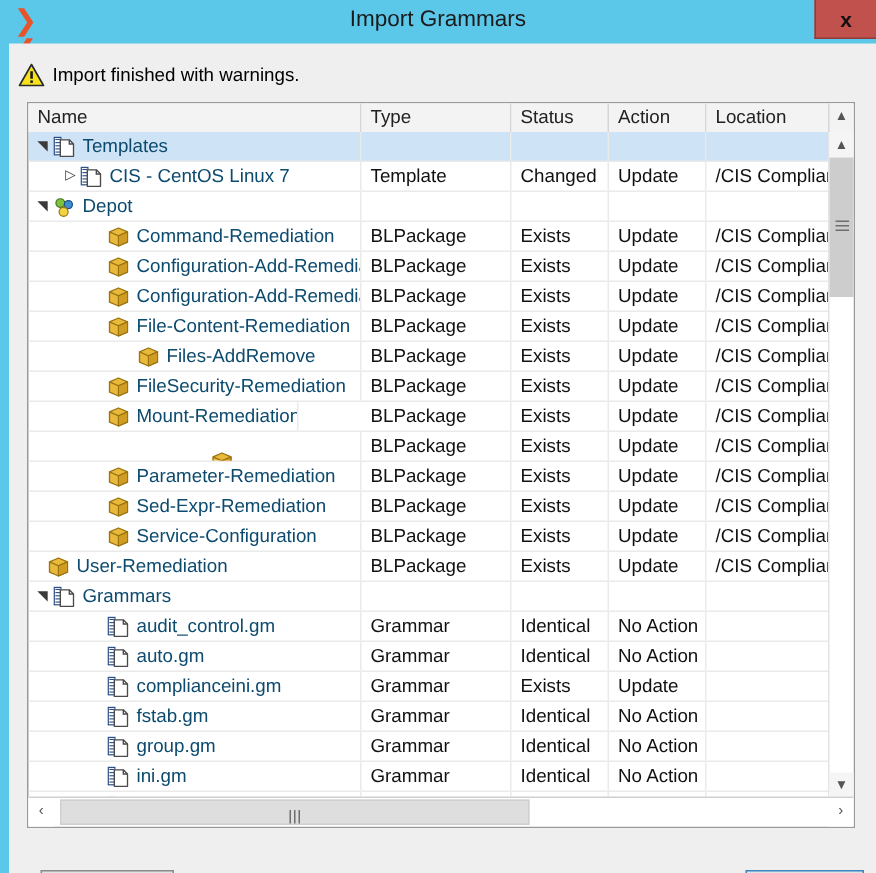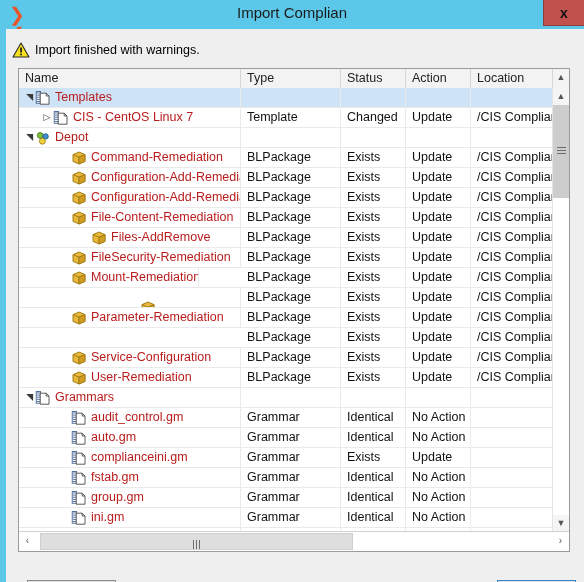--- a/index.html
+++ b/index.html
@@ -190,21 +190,21 @@
     flex: 0 0 12px;
     font-family: "DejaVu Sans", sans-serif;
   }
   .ico {
     flex: 0 0 16px;
     width: 16px;
     height: 16px;
     margin-right: 4px;
     display: block;
   }
-  .nm { font-size: 12.5px; color: #b91c1c; }
+  .nm { font-size: 12.5px; color: #0c4a6e; }
 
   
   .vscroll {
     position: absolute;
     right: 0;
     top: 19px;
     width: 17px;
     height: 444px;
     background: #fff;
     border-left: 1px solid #e4e4e4;
@@ -311,21 +311,21 @@
     background: #e1e1e1;
   }
 </style>
 </head>
 <body>
 
 <div class="window">
 
   <div class="titlebar">
     <div class="app-logo">❯❮</div>
-    <div class="title-text">Import Complian</div>
+    <div class="title-text">Import Grammars</div>
     <div class="close-button">x</div>
   </div>
 
   <div class="panel">
 
     <div class="warning-row">
       <svg class="warn-icon" viewBox="0 0 18 16">
         <polygon points="9,1 17,15 1,15" fill="#f7e01c" stroke="#2a2a2a" stroke-width="1.1" stroke-linejoin="round"></polygon>
         <rect x="8.2" y="5.5" width="1.7" height="5" fill="#1a1a1a"></rect>
         <rect x="8.2" y="11.6" width="1.7" height="1.7" fill="#1a1a1a"></rect>
@@ -562,20 +562,32 @@
                 </svg>
                 <span class="nm">Parameter-Remediation</span>
               </div>
             </div>
             <div class="cell" style="left: 222px; width: 100px;">BLPackage</div>
             <div class="cell" style="left: 322px; width: 65px;">Exists</div>
             <div class="cell" style="left: 387px; width: 65px;">Update</div>
             <div class="cell" style="left: 452px; width: 98px;">/CIS Complian</div>
           </div>
           <div class="row">
+            <div class="cell name-cell" style="left: 0px; width: 222px;">
+              <div class="name-inner" style="padding-left: 40px;">
+                <span class="twisty"></span>
+                <svg class="ico" viewBox="0 0 16 16">
+                  <path d="M8 2 L14 4.6 L14 11.4 L8 14 L2 11.4 L2 4.6 Z" fill="#e8b93a" stroke="#9a7410" stroke-width="0.9" stroke-linejoin="round"></path>
+                  <path d="M2 4.6 L8 7.2 L14 4.6" fill="none" stroke="#9a7410" stroke-width="0.9"></path>
+                  <path d="M8 7.2 L8 14" fill="none" stroke="#9a7410" stroke-width="0.9"></path>
+                  <path d="M8 7.2 L14 4.6 L14 11.4 L8 14 Z" fill="#d09c22" stroke="#9a7410" stroke-width="0.7" stroke-linejoin="round"></path>
+                </svg>
+                <span class="nm">Sed-Expr-Remediation</span>
+              </div>
+            </div>
             <div class="cell" style="left: 222px; width: 100px;">BLPackage</div>
             <div class="cell" style="left: 322px; width: 65px;">Exists</div>
             <div class="cell" style="left: 387px; width: 65px;">Update</div>
             <div class="cell" style="left: 452px; width: 98px;">/CIS Complian</div>
           </div>
           <div class="row">
             <div class="cell name-cell" style="left: 0px; width: 222px;">
               <div class="name-inner" style="padding-left: 40px;">
                 <span class="twisty"></span>
                 <svg class="ico" viewBox="0 0 16 16">
@@ -587,21 +599,21 @@
                 <span class="nm">Service-Configuration</span>
               </div>
             </div>
             <div class="cell" style="left: 222px; width: 100px;">BLPackage</div>
             <div class="cell" style="left: 322px; width: 65px;">Exists</div>
             <div class="cell" style="left: 387px; width: 65px;">Update</div>
             <div class="cell" style="left: 452px; width: 98px;">/CIS Complian</div>
           </div>
           <div class="row">
             <div class="cell name-cell" style="left: 0px; width: 222px;">
-              <div class="name-inner" style="padding-left: 40px; text-align: right;">
+              <div class="name-inner" style=" text-align: right;">
                 <span class="twisty"></span>
                 <svg class="ico" viewBox="0 0 16 16">
                   <path d="M8 2 L14 4.6 L14 11.4 L8 14 L2 11.4 L2 4.6 Z" fill="#e8b93a" stroke="#9a7410" stroke-width="0.9" stroke-linejoin="round"></path>
                   <path d="M2 4.6 L8 7.2 L14 4.6" fill="none" stroke="#9a7410" stroke-width="0.9"></path>
                   <path d="M8 7.2 L8 14" fill="none" stroke="#9a7410" stroke-width="0.9"></path>
                   <path d="M8 7.2 L14 4.6 L14 11.4 L8 14 Z" fill="#d09c22" stroke="#9a7410" stroke-width="0.7" stroke-linejoin="round"></path>
                 </svg>
                 <span class="nm">User-Remediation</span>
               </div>
             </div>

